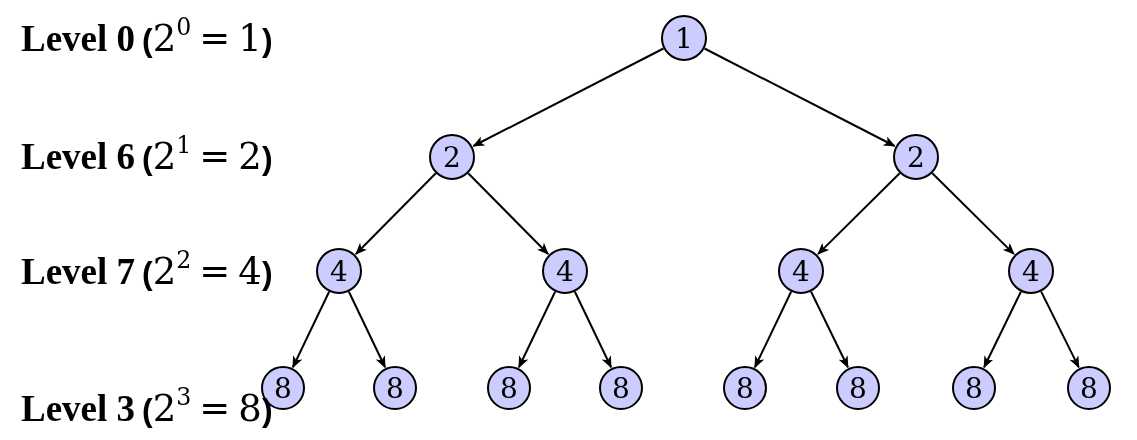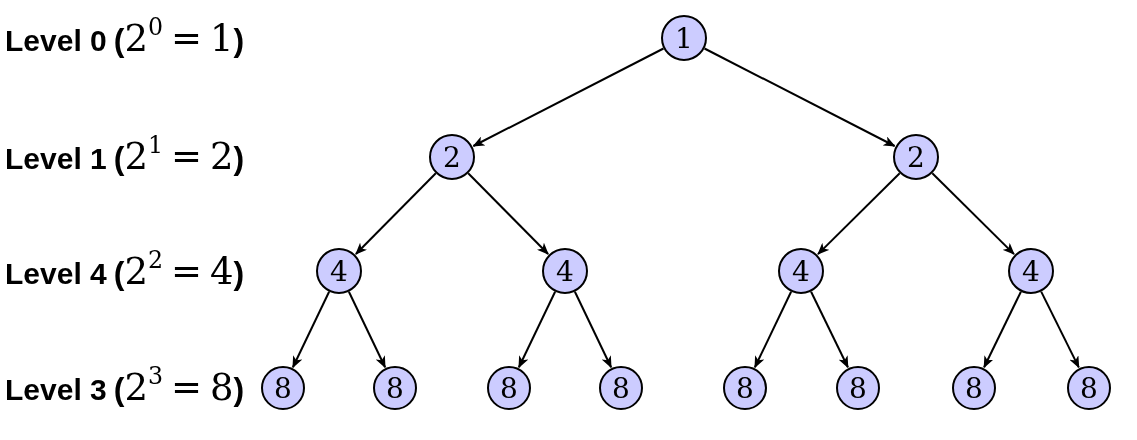--- a/index.html
+++ b/index.html
@@ -24,24 +24,25 @@
   }
   .level-label {
     position: absolute;
     left: 5px;
     transform: translateY(-50%);
     white-space: nowrap;
     color: #000000;
     line-height: 1;
   }
   .lname {
-    font-family: Liberation Sans, sans-serif;
+    font-family: Liberation Serif, serif;
     font-weight: bold;
-    font-size: 30px;
+    font-size: 37px;
     margin-right: 7px;
+    margin-left: 16px;
   }
   .lparen {
     font-family: "Liberation Sans", sans-serif;
     font-weight: bold;
     font-size: 32px;
   }
   .math {
     font-family: "DejaVu Serif", "Liberation Serif", serif;
     font-size: 37px;
     font-weight: normal;
@@ -147,19 +148,19 @@
         </g>
         <g>
           <circle cx="1089" cy="388" r="21" fill="#ccccff" stroke="#000000" stroke-width="2"></circle>
           <text x="1089" y="388" text-anchor="middle" dominant-baseline="central" class="node-text">8</text>
         </g>
       </g>
   </svg>
 
   <div class="level-label" style="top: 38px;"><span class="lname">Level 0</span><span class="lparen">(</span><span class="math"><span>2</span><sup>0</sup><span class="eq">=</span><span>1</span></span><span class="lparen">)</span></div>
 
-  <div class="level-label" style="top: 156px;"><span class="lname">Level 1</span><span class="lparen">(</span><span class="math"><span>2</span><sup>1</sup><span class="eq">=</span><span>2</span></span><span class="lparen">)</span></div>
+  <div class="level-label" style="top: 156px;"><span class="lname">Level 6</span><span class="lparen">(</span><span class="math"><span>2</span><sup>1</sup><span class="eq">=</span><span>2</span></span><span class="lparen">)</span></div>
 
-  <div class="level-label" style="top: 271px;"><span class="lname">Level 4</span><span class="lparen">(</span><span class="math"><span>2</span><sup>2</sup><span class="eq">=</span><span>4</span></span><span class="lparen">)</span></div>
+  <div class="level-label" style="top: 271px;"><span class="lname">Level 7</span><span class="lparen">(</span><span class="math"><span>2</span><sup>2</sup><span class="eq">=</span><span>4</span></span><span class="lparen">)</span></div>
 
-  <div class="level-label" style="top: 387px;"><span class="lname">Level 3</span><span class="lparen">(</span><span class="math"><span>2</span><sup>3</sup><span class="eq">=</span><span>8</span></span><span class="lparen">)</span></div>
+  <div class="level-label" style="top: 408px;"><span class="lname">Level 3</span><span class="lparen">(</span><span class="math"><span>2</span><sup>3</sup><span class="eq">=</span><span>8</span></span><span class="lparen">)</span></div>
 
 </div>
 
 </body></html>

